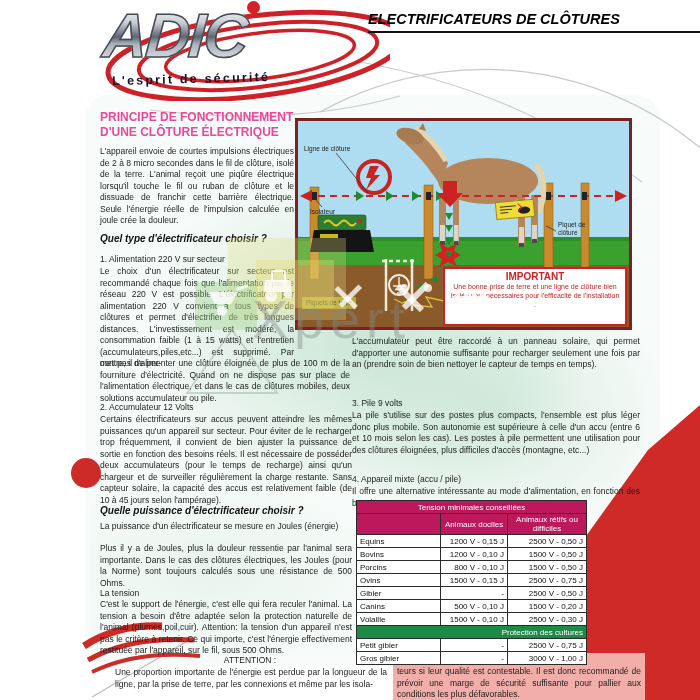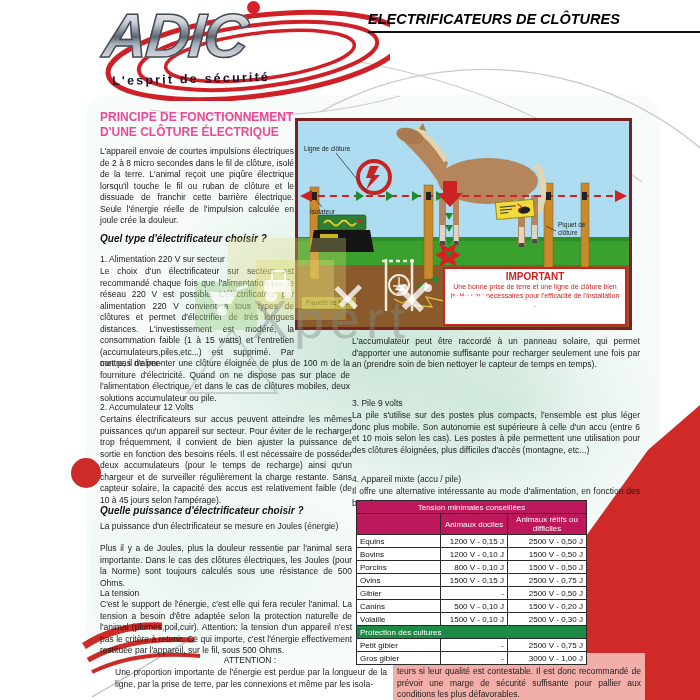--- a/index.html
+++ b/index.html
@@ -46,21 +46,21 @@
   .dlabel-ground{background:rgba(186,171,62,0.9);color:#3f3408;padding:2px 4px;font-size:6.5px;}
   .imp-box{position:absolute;left:145px;top:146px;width:180px;height:55px;background:#fff;
     border:2px solid #cc2222;z-index:6;text-align:center;}
   .imp-title{font-size:10px;font-weight:bold;color:#cc2222;margin-top:2px;}
   .imp-text{font-size:7px;line-height:9px;color:#cc2222;padding:0 4px;}
   
   .vt{left:356px;top:500px;width:230px;z-index:15;border-collapse:collapse;table-layout:fixed;
       font-size:8px;color:#111;background:#fff;}
   .vt td,.vt th{border:1px solid #2a2a2a;padding:1px 3px;height:10px;background:#fff;font-weight:normal;}
   .vt .g{background:#be185d;color:#fff;text-align:center;}
-  .vt .gl{background:#1d8a47;color:#fff;text-align:left;}
+  .vt .gl{background:#1d8a47;color:#fff;text-align:right;}
   .vt .c{text-align:right;}
   .vt col.c1{width:84px;} .vt col.c2{width:67px;} .vt col.c3{width:79px;}
   
   .wm{z-index:50;pointer-events:none;}
   .wm-block{position:absolute;}
   .wm-text{left:252px;top:288px;font-size:54px;letter-spacing:6px;color:rgba(128,138,133,0.42);
     font-weight:400;z-index:50;pointer-events:none;}
   .wm-svg{left:0;top:0;width:700px;height:700px;z-index:50;pointer-events:none;}
 </style>
 </head>

